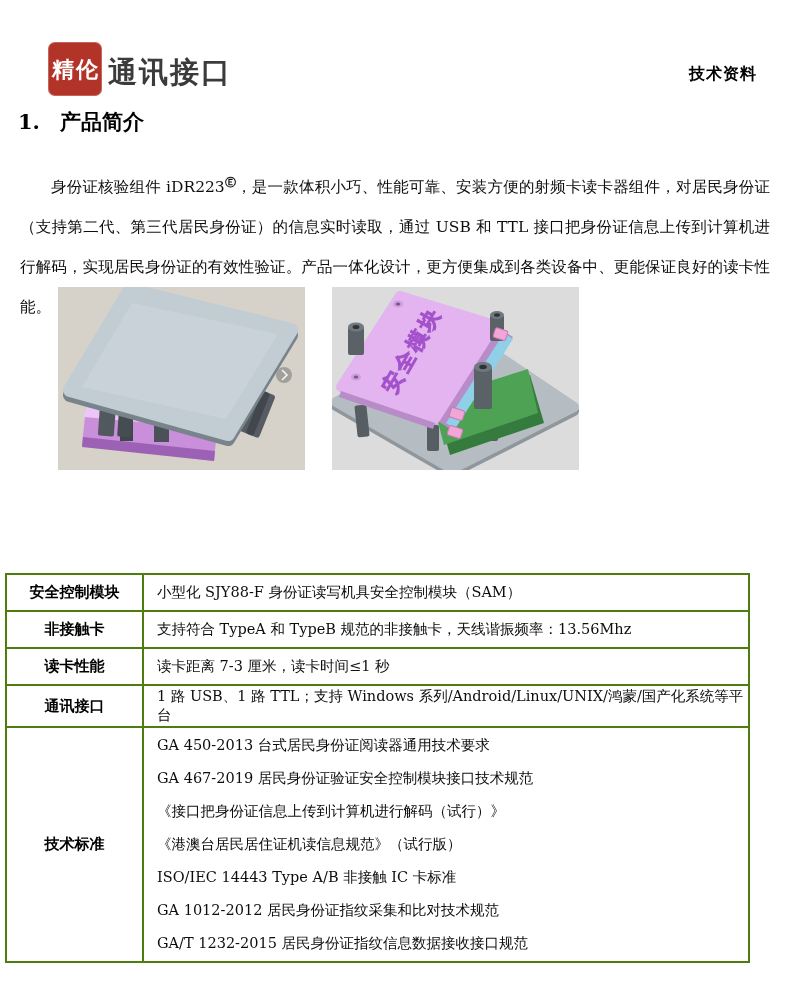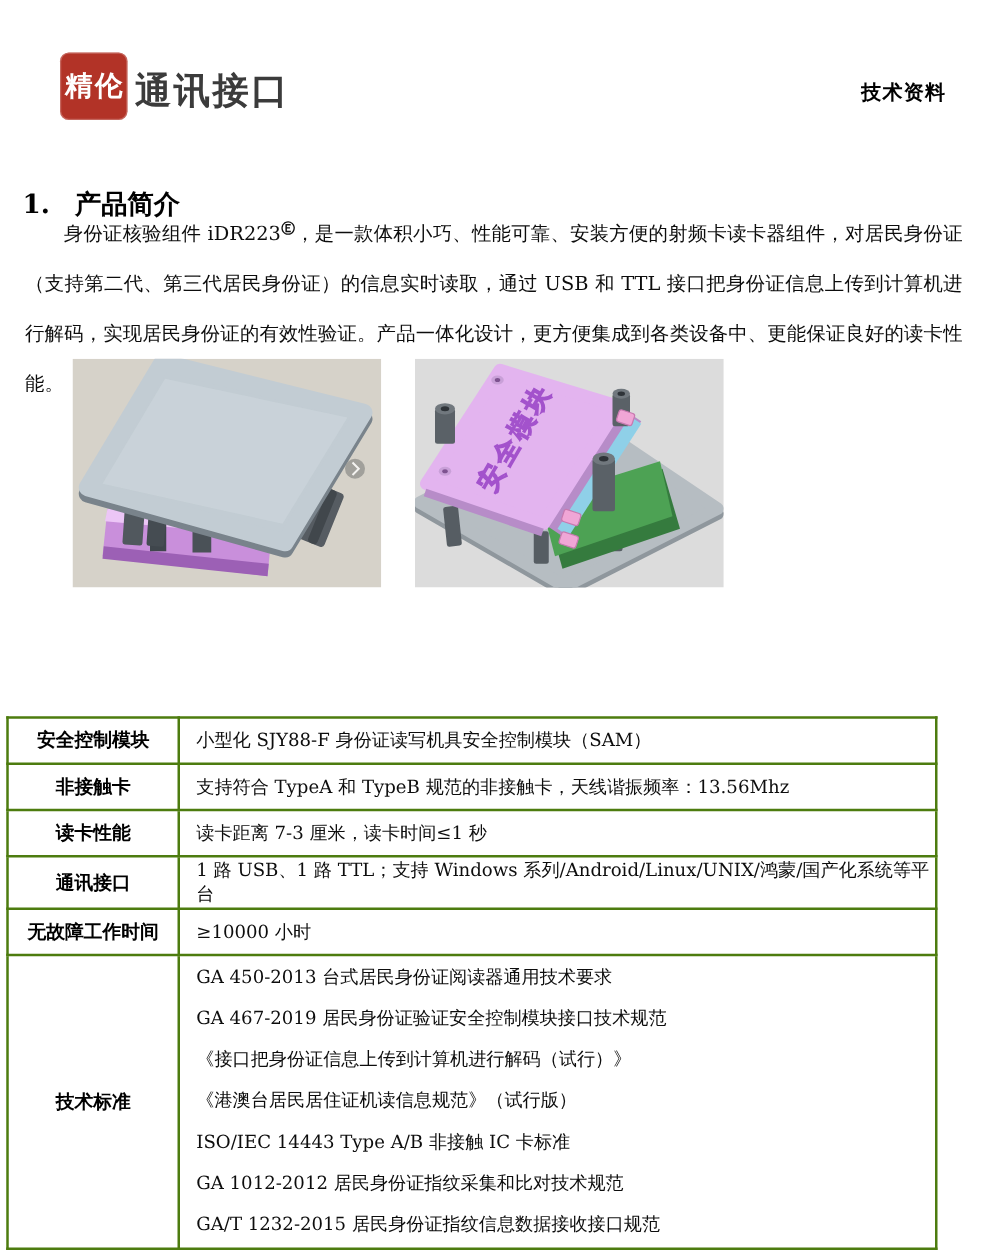--- a/index.html
+++ b/index.html
@@ -28,21 +28,21 @@
   }
   .doc-label{
     position:absolute;right:33px;top:64px;
     font-family:"DejaVu Sans","Liberation Sans",sans-serif;
     font-weight:bold;font-size:16px;color:#000;letter-spacing:1px;text-align:right;
   }
 
   
   .h1{
     position:absolute;left:18px;top:108px;
-    font-weight:bold;font-size:21px;color:#000;margin-top:41px;
+    font-weight:bold;font-size:21px;color:#000;
   }
   .h1 .num{margin-right:20px;}
   .h2{
     position:absolute;left:16px;top:539px;
     font-family:"DejaVu Sans","Liberation Sans",sans-serif;
     font-weight:bold;font-size:20px;color:#000;
   }
   .h2 .num{margin-right:16px;}
 
   
@@ -188,24 +188,20 @@
         <td class="lbl">非接触卡</td>
         <td class="val">支持符合 TypeA 和 TypeB 规范的非接触卡，天线谐振频率：13.56Mhz</td>
       </tr>
       <tr class="simple">
         <td class="lbl">读卡性能</td>
         <td class="val">读卡距离 7-3 厘米，读卡时间≤1 秒</td>
       </tr>
       <tr class="simple">
         <td class="lbl">通讯接口</td>
         <td class="val">1 路 USB、1 路 TTL；支持 Windows 系列/Android/Linux/UNIX/鸿蒙/国产化系统等平台</td>
-      </tr>
-      <tr class="simple">
-        <td class="lbl">无故障工作时间</td>
-        <td class="val">≥10000 小时</td>
       </tr>
       <tr>
         <td class="lbl">技术标准</td>
         <td class="val">
           <div class="std-line">GA 450-2013 台式居民身份证阅读器通用技术要求</div>
           <div class="std-line">GA 467-2019 居民身份证验证安全控制模块接口技术规范</div>
           <div class="std-line">《接口把身份证信息上传到计算机进行解码（试行）》</div>
           <div class="std-line">《港澳台居民居住证机读信息规范》（试行版）</div>
           <div class="std-line">ISO/IEC 14443 Type A/B 非接触 IC 卡标准</div>
           <div class="std-line">GA 1012-2012 居民身份证指纹采集和比对技术规范</div>

